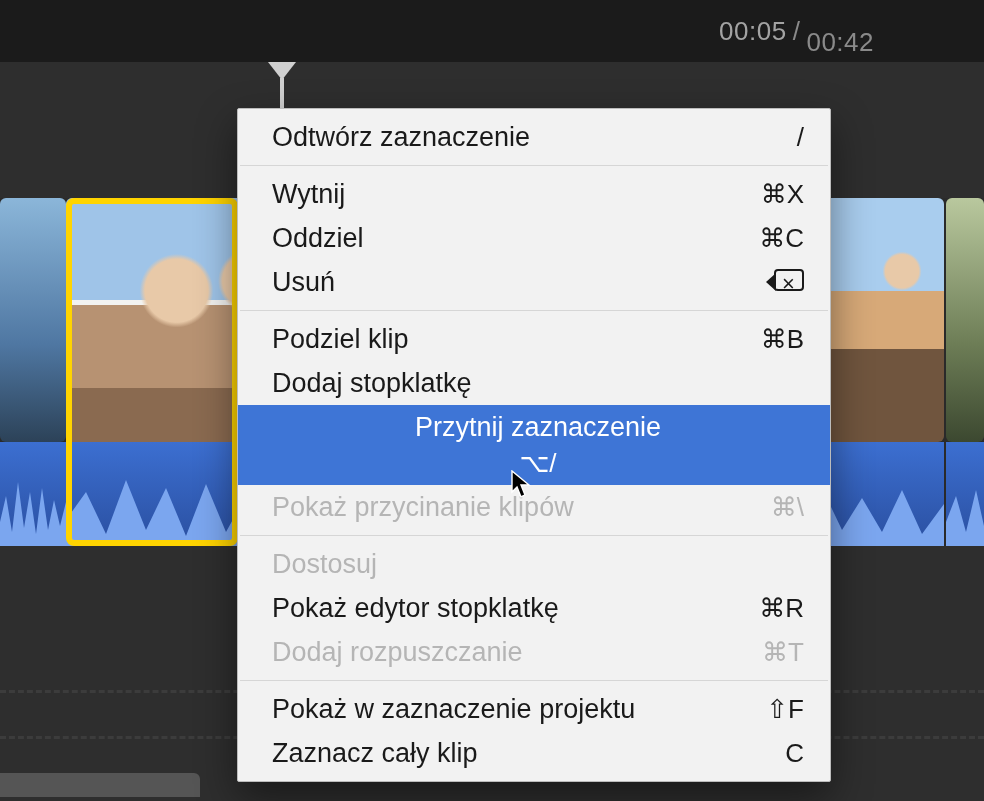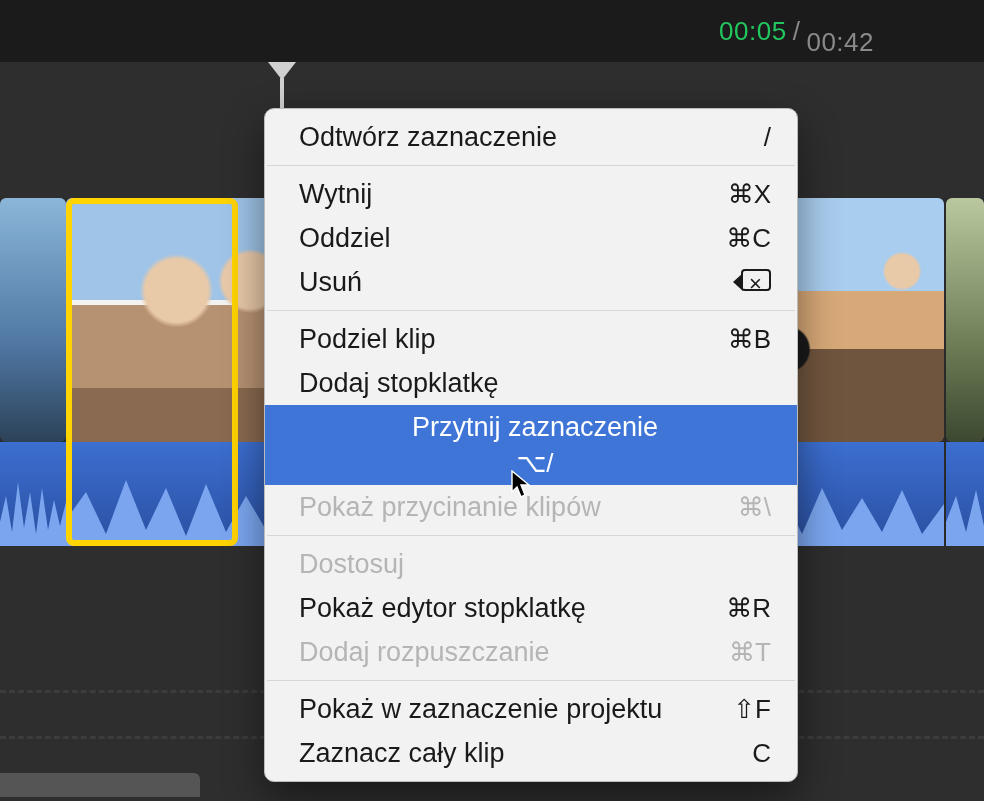--- a/index.html
+++ b/index.html
@@ -7,21 +7,21 @@
   body { background: #2e2e2e; position: relative; }
 
   
   .topbar {
     position: absolute; left:0; right:0; top:0; height:62px;
     background:#1b1b1b;
     display:flex; align-items:center; justify-content:flex-end;
     padding-right:110px;
     font-size:26px; letter-spacing:0.5px;
   }
-  .time-current { color:#22c55e; }
+  .time-current { color:#a3a3a3; }
   .time-sep     { color:#8a8a8a; padding:0 6px; }
   .time-total   { color:#8a8a8a;margin-top:23px; }
 
   
   .playhead {
     position:absolute; left:268px; top:62px; width:0; height:0;
     border-left:14px solid transparent;
     border-right:14px solid transparent;
     border-top:18px solid #d0d0d0;
   }
@@ -94,25 +94,24 @@
   .dash1 { top:690px; }
   .dash2 { top:736px; }
 
   .bottombar {
     position:absolute; left:0; bottom:4px; width:200px; height:24px;
     background:#555; border-top-right-radius:6px;
   }
 
   
   .menu {
-    position:absolute; left:237px; top:108px; width:534px;
-    background:#f2f2f2; border:1px solid #bcbcbc; border-radius:10px;
+    position:absolute; left:237px; top:108px; width:594px;
+    background:#f2f2f2; border:1px solid #bcbcbc; border-radius:2px;
     box-shadow:0 16px 40px rgba(0,0,0,0.45);
     padding:6px 0;
-    margin-left:27px;
   }
   .menu-item {
     display:flex; align-items:center; justify-content:space-between;
     padding:4px 26px 4px 34px;
     font-size:27px; line-height:36px;
     color:#1a1a1a;
   }
   .menu-item .sc { color:#1a1a1a; font-size:26px; }
   .menu-item.disabled, .menu-item.disabled .sc { color:#b5b5b5; }
   .menu-item.highlight { background:#3e75d6; color:#fff;flex-direction:column; }

